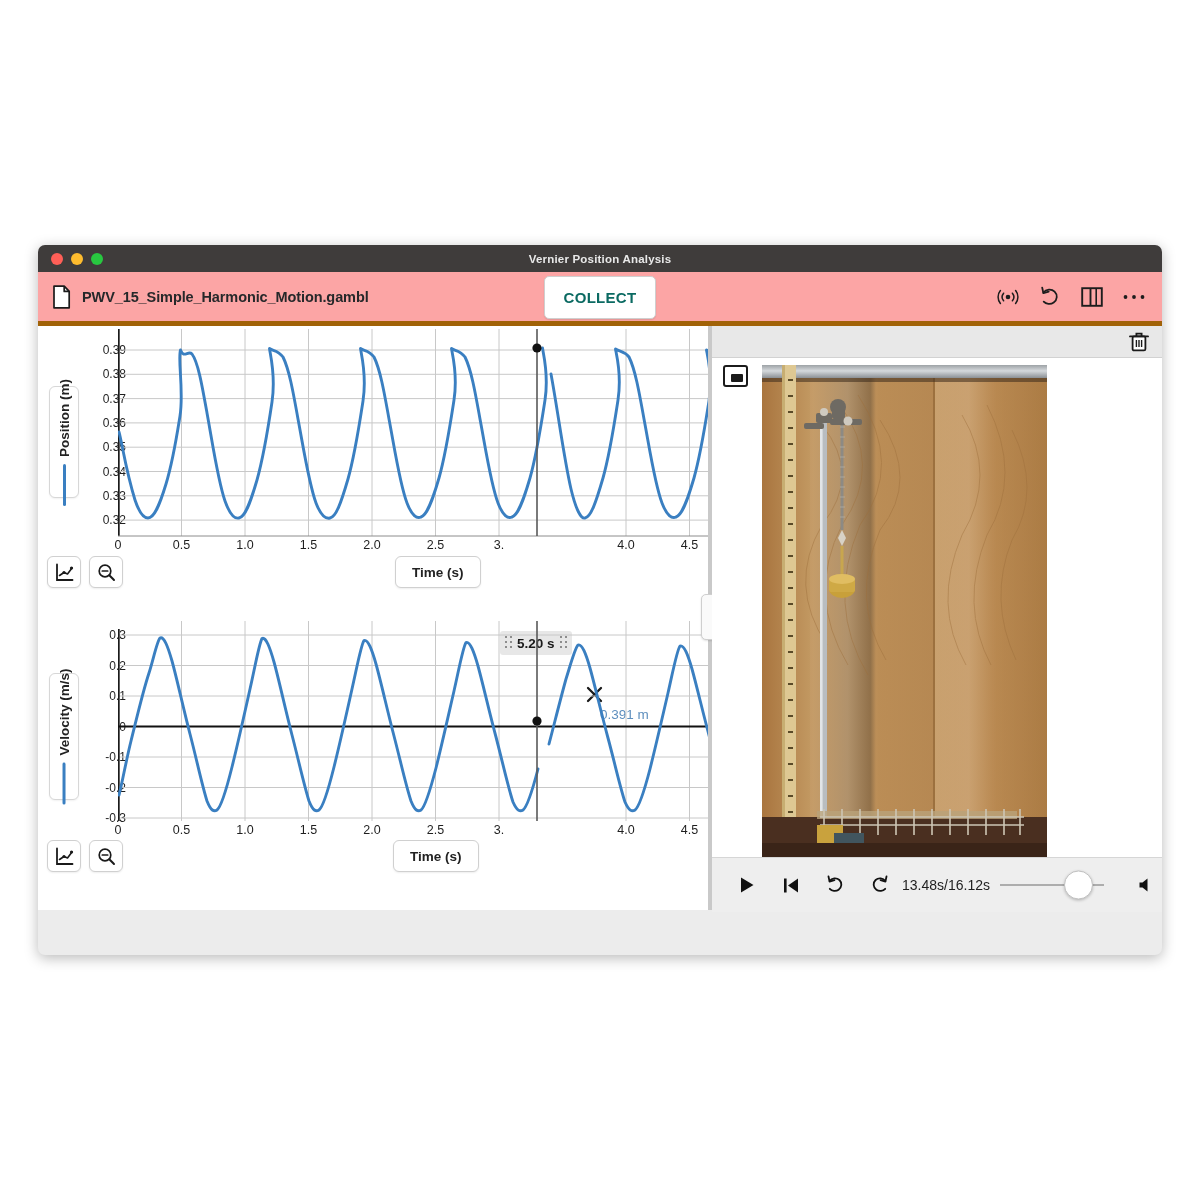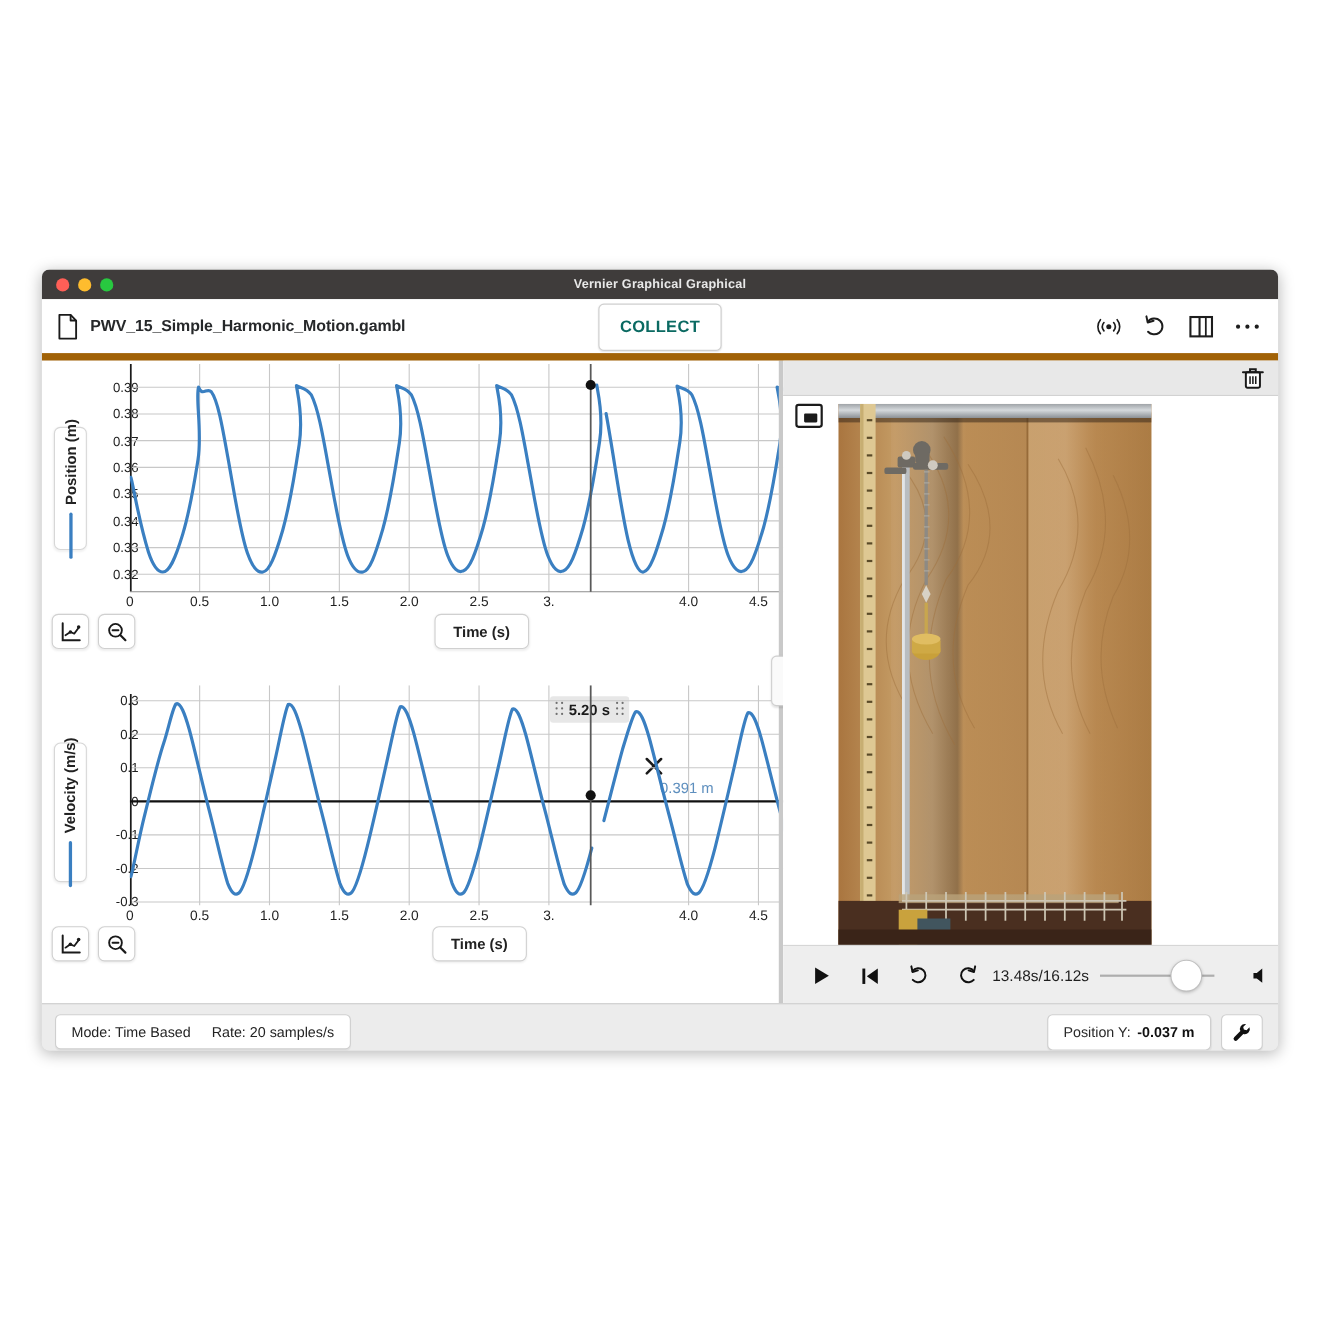--- a/index.html
+++ b/index.html
@@ -22,21 +22,21 @@
   .tl{width:12px;height:12px;border-radius:50%;}
   .tl.red{background:#ff5f57;}
   .tl.yellow{background:#febc2e;}
   .tl.green{background:#28c840;}
   .win-title{
     position:absolute;left:0;right:0;text-align:center;
     color:#e9e9e9;font-size:11.5px;font-weight:bold;letter-spacing:.2px;
   }
   
   .toolbar{
-    height:49px;background:#ffffff;border-bottom:7px solid #a16207;
+    height:49px;background:#fca5a5;border-bottom:5px solid #a16207;
     display:flex;align-items:center;position:relative;
   }
   .doc-chip{display:flex;align-items:center;gap:11px;margin-left:14px;}
   .doc-icon{width:19px;height:24px;position:relative;}
   .doc-icon svg{display:block;}
   .doc-name{font-size:14.5px;font-weight:bold;color:#26282a;letter-spacing:-.1px;}
   .collect-btn{
     position:absolute;left:506px;top:4px;width:110px;height:41px;
     background:#fff;border:1px solid #cfcfcf;border-radius:5px;
     display:flex;align-items:center;justify-content:center;
@@ -123,21 +123,21 @@
 <body>
 
 <div class="app-window">
 
   <div class="titlebar">
     <div class="traffic">
       <span class="tl red"></span>
       <span class="tl yellow"></span>
       <span class="tl green"></span>
     </div>
-    <div class="win-title">Vernier Graphical Graphical</div>
+    <div class="win-title">Vernier Position Analysis</div>
   </div>
 
   <div class="toolbar">
     <div class="doc-chip">
       <span class="doc-icon">
         <svg width="19" height="24" viewBox="0 0 19 24">
             <path d="M2 1.2h10.2L17.2 6.4V22.8H2z" fill="#fff" stroke="#1b1b1b" stroke-width="1.7" stroke-linejoin="round"></path>
             <path d="M12.2 1.2v5.2h5" fill="none" stroke="#1b1b1b" stroke-width="1.7" stroke-linejoin="round"></path>
           </svg>
       </span>
@@ -588,30 +588,13 @@
         </span>
         <span class="vbtn" style="margin-left:24px;">
           <svg width="15" height="16" viewBox="0 0 15 16">
               <path d="M9.5 1.5L4.5 5.5H1.5v5h3l5 4z" fill="#111"></path>
             </svg>
         </span>
       </div>
     </div>
   </div>
 
-  <div class="statusbar">
-    <div class="status-chip">
-      <span>Mode: Time Based</span>
-      <span>Rate: 20 samples/s</span>
-    </div>
-    <div class="status-right">
-      <div class="posY-chip">
-        <span>Position Y:</span>
-        <span class="posY-val">-0.037 m</span>
-      </div>
-      <div class="wrench-btn">
-        <svg width="19" height="19" viewBox="0 0 19 19">
-            <path d="M11.8 1.8a4.6 4.6 0 00-4.2 6.5L2 13.9a1.9 1.9 0 102.7 2.7l5.6-5.6a4.6 4.6 0 005.6-6.1l-2.7 2.7-2.4-.6-.6-2.4 2.6-2.6a4.6 4.6 0 00-1-.2z" fill="#111"></path>
-          </svg>
-      </div>
-    </div>
-  </div>
 </div>
 
 </body></html>

